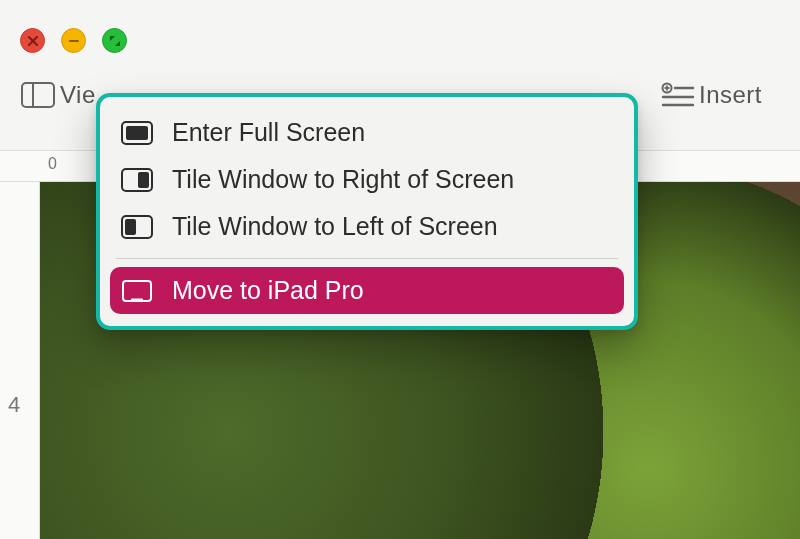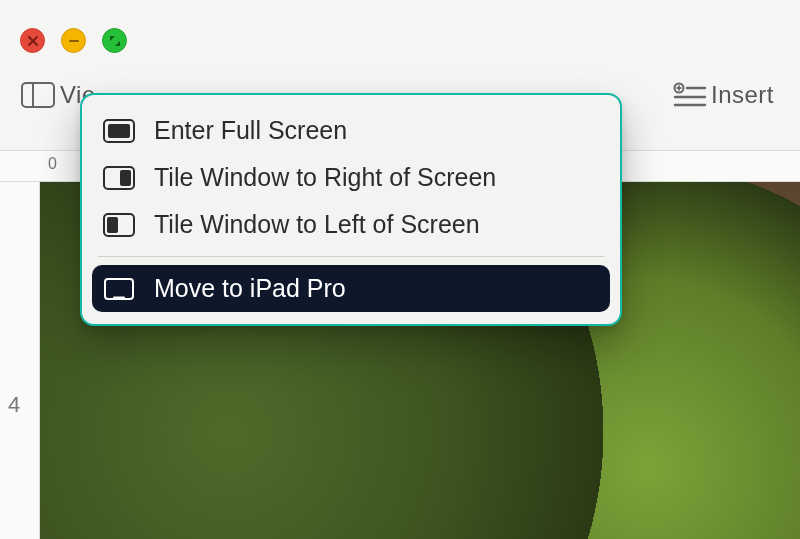--- a/index.html
+++ b/index.html
@@ -41,21 +41,21 @@
     display: flex;
     justify-content: space-between;
     align-items: flex-start;
     z-index: 1;
   }
   .toolbar-left, .toolbar-right {
     display: flex;
     align-items: center;
     gap: 4px;
   }
-  .toolbar-right { margin-right: 6px; }
+  .toolbar-right { margin-right: 18px; }
   .tb-icon {
     width: 36px; height: 30px;
     display:flex; align-items:center; justify-content:center;
     color:#555;
   }
   .tb-label {
     font-size: 24px;
     color: #555;
     letter-spacing: .5px;
   }
@@ -114,42 +114,42 @@
     background:
       radial-gradient(circle at 25% 70%, #4e6b2a 0%, #3d5420 35%, #2b3a15 60%, #ffffff00 60%),
       radial-gradient(circle at 80% 80%, #7ca339 0%, #5d7d28 28%, #2b3a15 45%, #ffffff00 45%),
       linear-gradient(180deg, #5a4430 0%, #6b513a 40%, #7d6147 100%);
   }
 
   
   .zoom-menu {
     position: absolute;
     top: 93px;
-    left: 80px;
+    left: 96px;
     width: 542px;
     background: #f3f3f1;
-    border: 2px solid #14b8a6;
+    border: 4px solid #14b8a6;
     border-radius: 14px;
     padding: 12px 10px 12px 10px;
     box-shadow: 0 20px 42px rgba(0,0,0,.28), 0 4px 10px rgba(0,0,0,.12);
     z-index: 10;
   }
   .menu-item {
     display: flex;
     align-items: center;
     gap: 18px;
     padding: 9px 14px 9px 10px;
     border-radius: 10px;
     font-size: 25px;
     color: #2c2c2c;
     white-space: nowrap;
     cursor: default;
   }
   .menu-item.highlight {
-    background: #0f172a;
+    background: #be185d;
     color: #fff;
   }
   .menu-item .mi-icon {
     width: 34px; height: 26px;
     flex: 0 0 34px;
     display:flex; align-items:center; justify-content:center;
   }
   .menu-sep {
     height: 1px;
     background: #cfcfcb;

